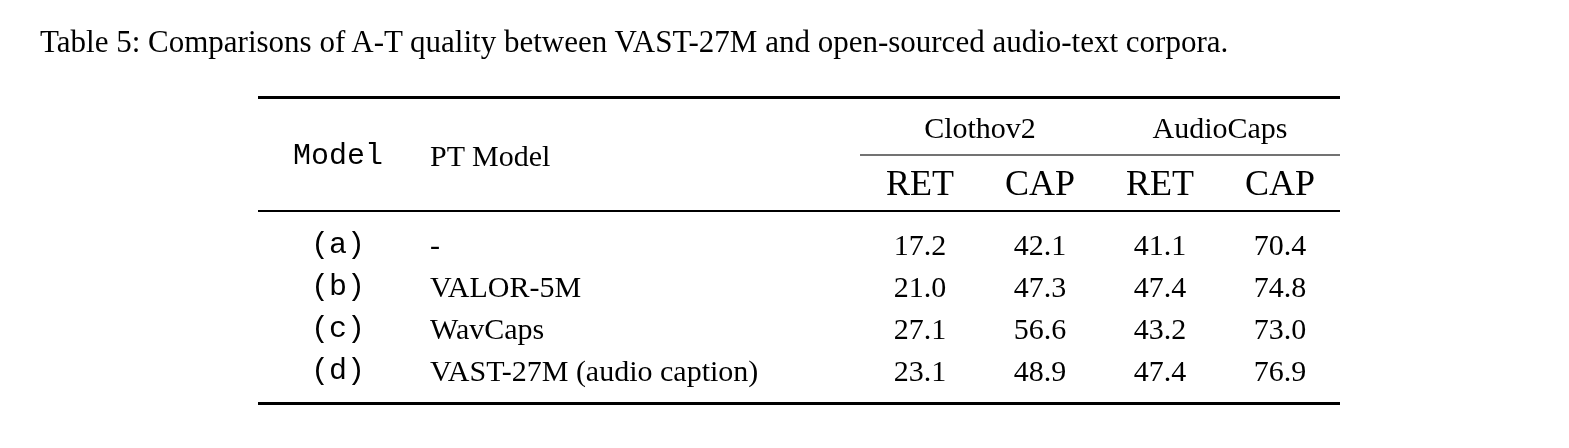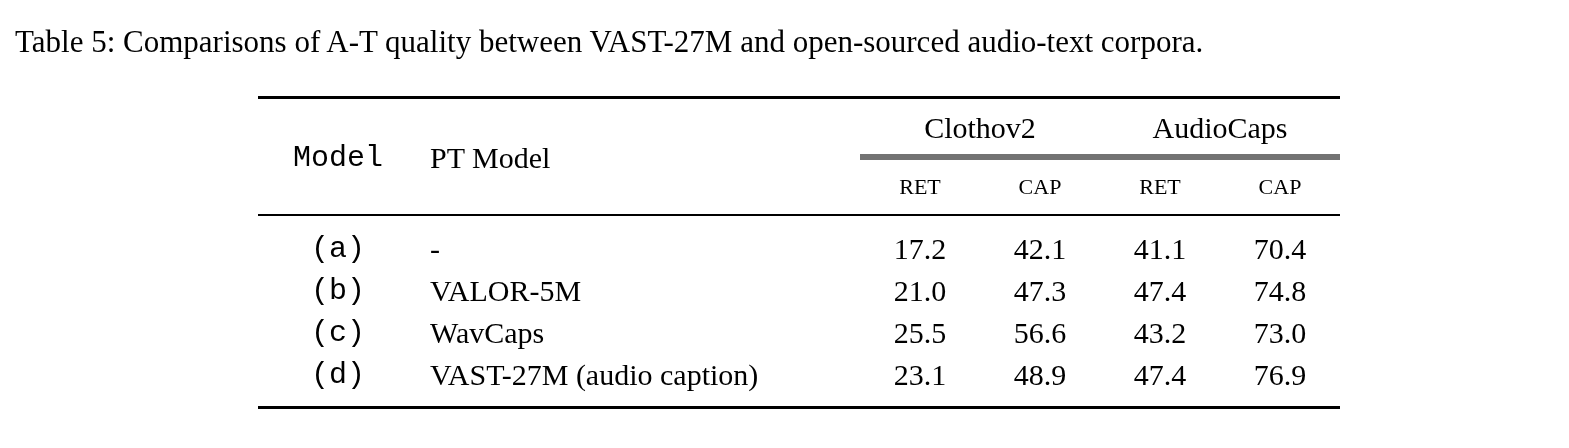--- a/index.html
+++ b/index.html
@@ -15,21 +15,21 @@
     overflow: hidden;
   }
   .page {
     position: relative;
     width: 1569px;
     height: 448px;
   }
   .caption {
     position: absolute;
     top: 22px;
-    left: 15px;
+    left: 40px;
     width: 1520px;
     font-size: 31px;
     line-height: 40px;
     white-space: nowrap;
   }
   .table-wrap {
     position: absolute;
     top: 96px;
     left: 258px;
   }
@@ -55,28 +55,28 @@
   }
   .col-model { width: 160px; font-family: Liberation Mono, monospace; }
   .col-ptdata { width: 430px; text-align: left !important; padding-left: 12px !important; }
   .col-num { width: 120px; }
   .grp-head {
     font-size: 30px;
     height: 52px;
     line-height: 52px;
   }
   .sub-head {
-    font-size: 22px;
+    font-size: 36px;
     height: 54px;
     line-height: 54px;
   }
   .bold { font-weight: bold; }
   .row-data .cell { height: 42px; line-height: 42px; }
   .grp-rule {
-    border-bottom: 6px solid #737373;
+    border-bottom: 2px solid #737373;
   }
 </style>
 </head>
 <body>
 
 <div class="page">
 
   <div class="caption">Table 5: Comparisons of A-T quality between VAST-27M and open-sourced audio-text corpora.</div>
 
   <div class="table-wrap">
@@ -123,21 +123,21 @@
           <td class="cell col-ptdata">VALOR-5M</td>
           <td class="cell col-num">21.0</td>
           <td class="cell col-num">47.3</td>
           <td class="cell col-num">47.4</td>
           <td class="cell col-num">74.8</td>
         </tr>
 
         <tr class="row-data">
           <td class="cell col-model">(c)</td>
           <td class="cell col-ptdata">WavCaps</td>
-          <td class="cell col-num">25.5</td>
+          <td class="cell col-num">27.1</td>
           <td class="cell col-num">56.6</td>
           <td class="cell col-num">43.2</td>
           <td class="cell col-num">73.0</td>
         </tr>
 
         <tr class="row-data">
           <td class="cell col-model">(d)</td>
           <td class="cell col-ptdata">VAST-27M (audio caption)</td>
           <td class="cell col-num bold">23.1</td>
           <td class="cell col-num bold">48.9</td>

